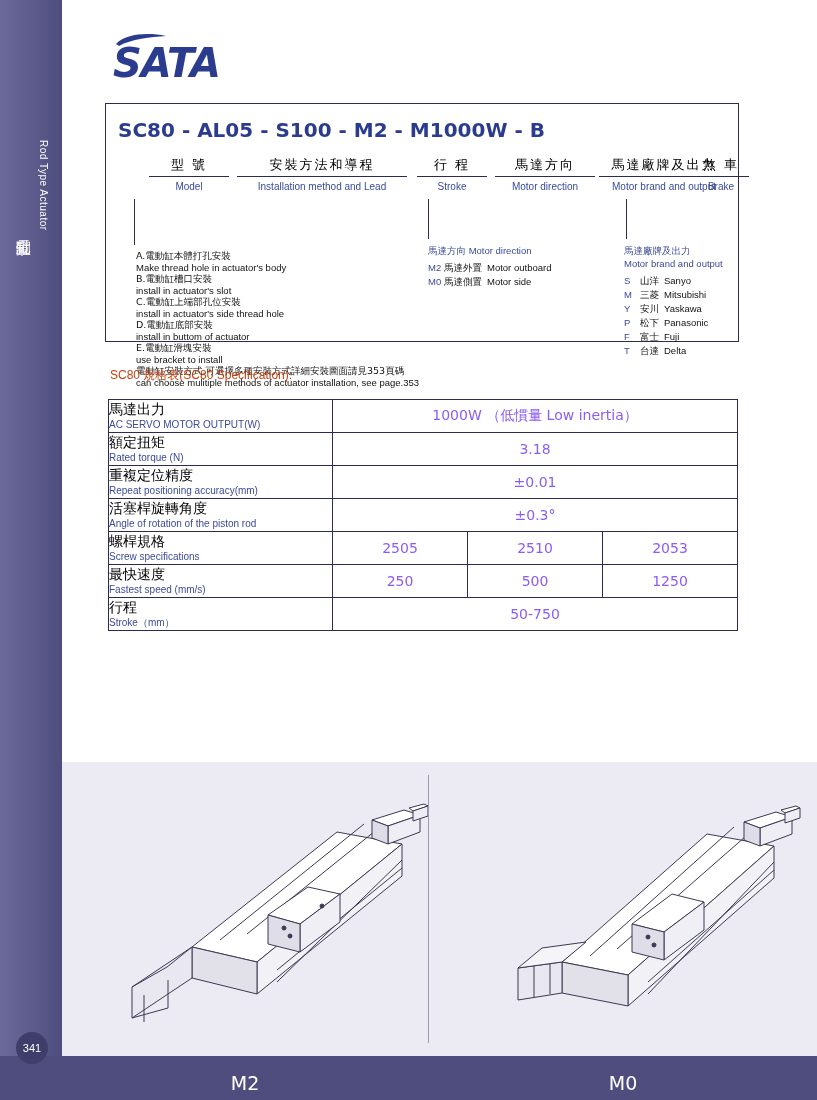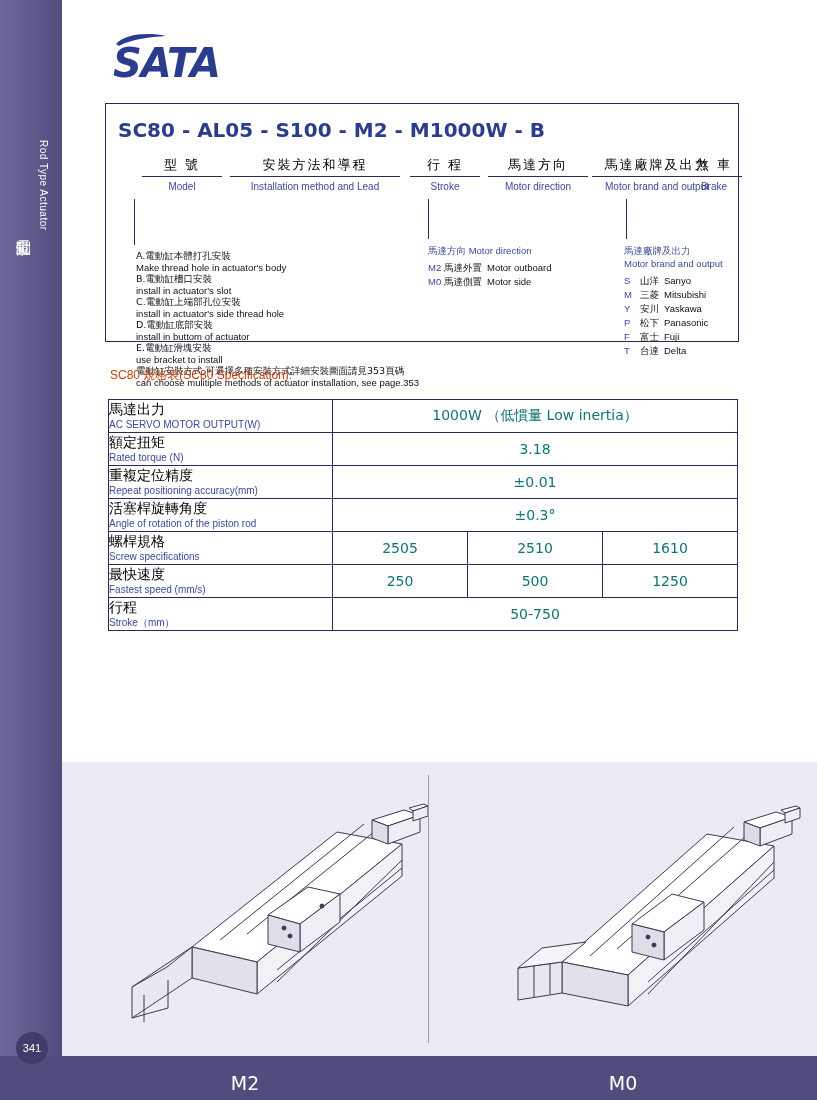--- a/index.html
+++ b/index.html
@@ -113,21 +113,21 @@
     top: 14px;
     font-size: 20px;
     font-weight: bold;
     color: #2b3c8f;
     letter-spacing: 0px;
     font-family: "DejaVu Sans", sans-serif;
     white-space: nowrap;
   }
   .code-labels {
     position: absolute;
-    left: 4px;
+    left: 11px;
     top: 52px;
     width: 632px;
     height: 40px;
   }
   .code-col {
     position: absolute;
     text-align: center;
   }
   .code-col .cjk {
     font-size: 13px;
@@ -230,21 +230,21 @@
   }
   td.label .en {
     display: block;
     font-size: 10px;
     color: #3b4a9a;
     line-height: 14px;
   }
   td.val {
     text-align: center;
     font-size: 14px;
-    color: #0f766e;
+    color: #8b5cf6;
     font-family: "DejaVu Sans", sans-serif;
   }
   
   .draw-panel {
     position: absolute;
     left: 62px;
     top: 762px;
     width: 755px;
     height: 294px;
     background: #eceaf2;
@@ -422,21 +422,21 @@
       </td>
       <td class="val" colspan="3">±0.3°</td>
     </tr>
     <tr>
       <td class="label">
         <span class="cjk">螺桿規格</span>
         <span class="en">Screw specifications</span>
       </td>
       <td class="val">2505</td>
       <td class="val">2510</td>
-      <td class="val">1610</td>
+      <td class="val">2053</td>
     </tr>
     <tr>
       <td class="label">
         <span class="cjk">最快速度</span>
         <span class="en">Fastest speed (mm/s)</span>
       </td>
       <td class="val">250</td>
       <td class="val">500</td>
       <td class="val">1250</td>
     </tr>

